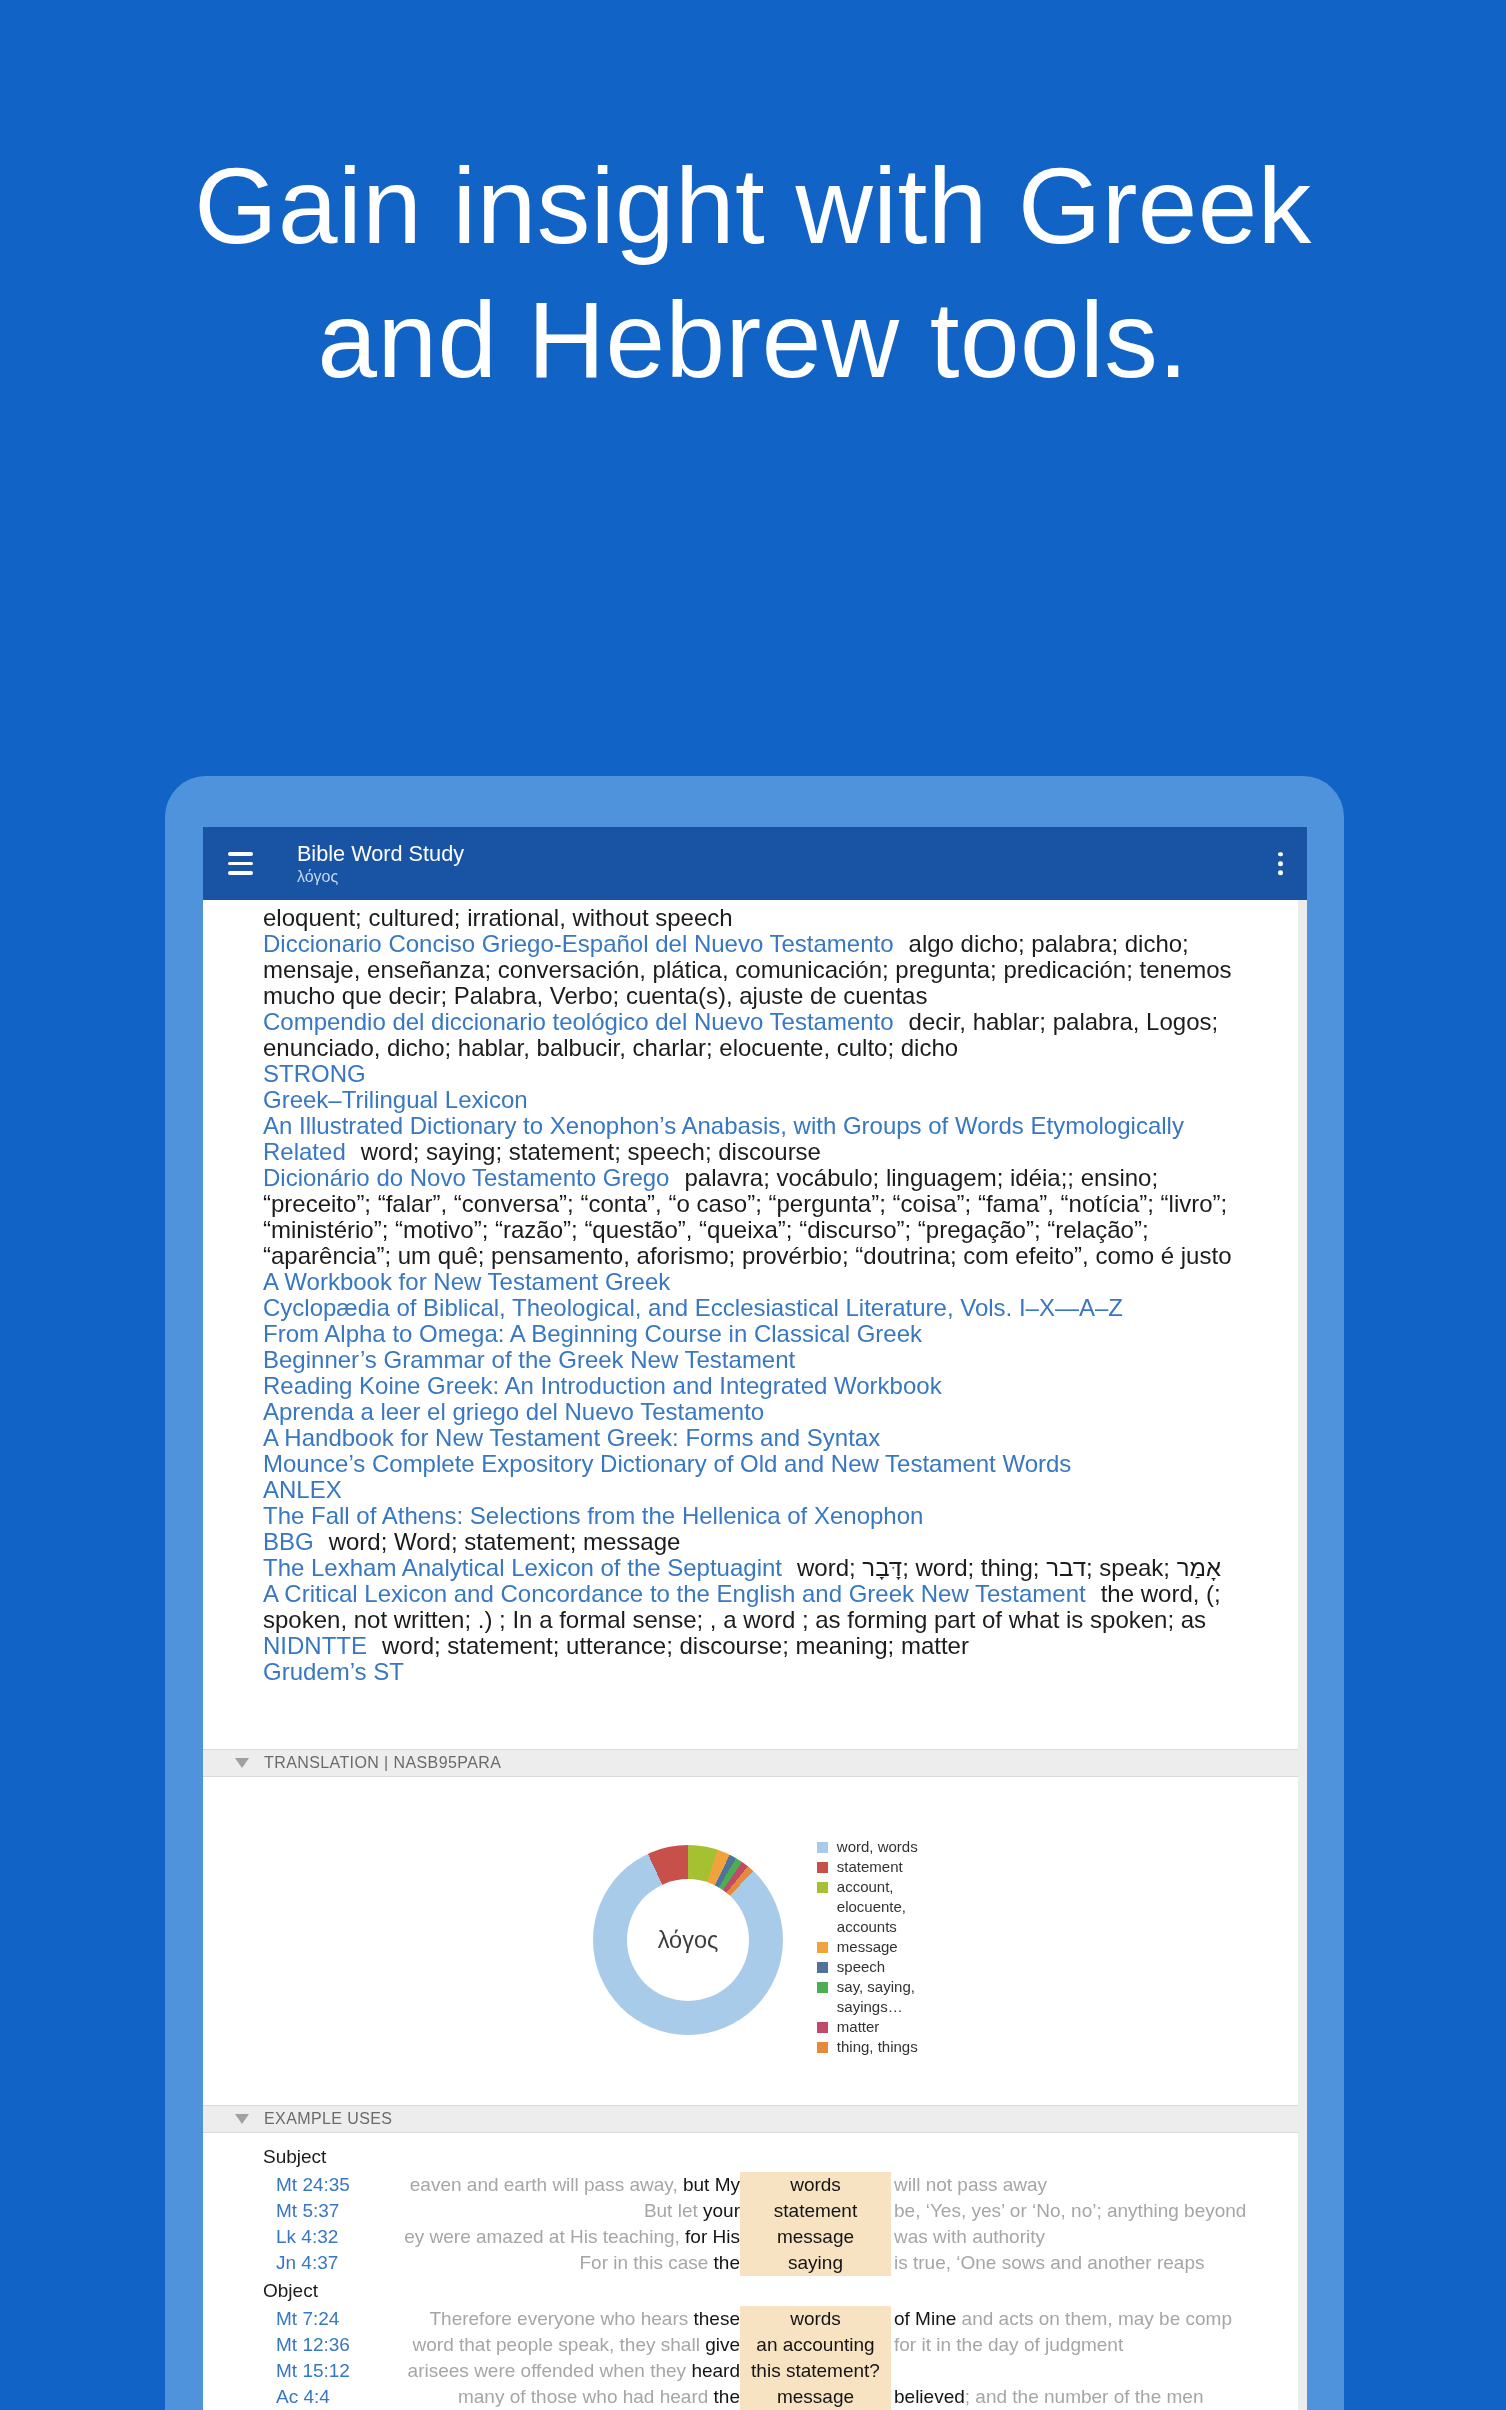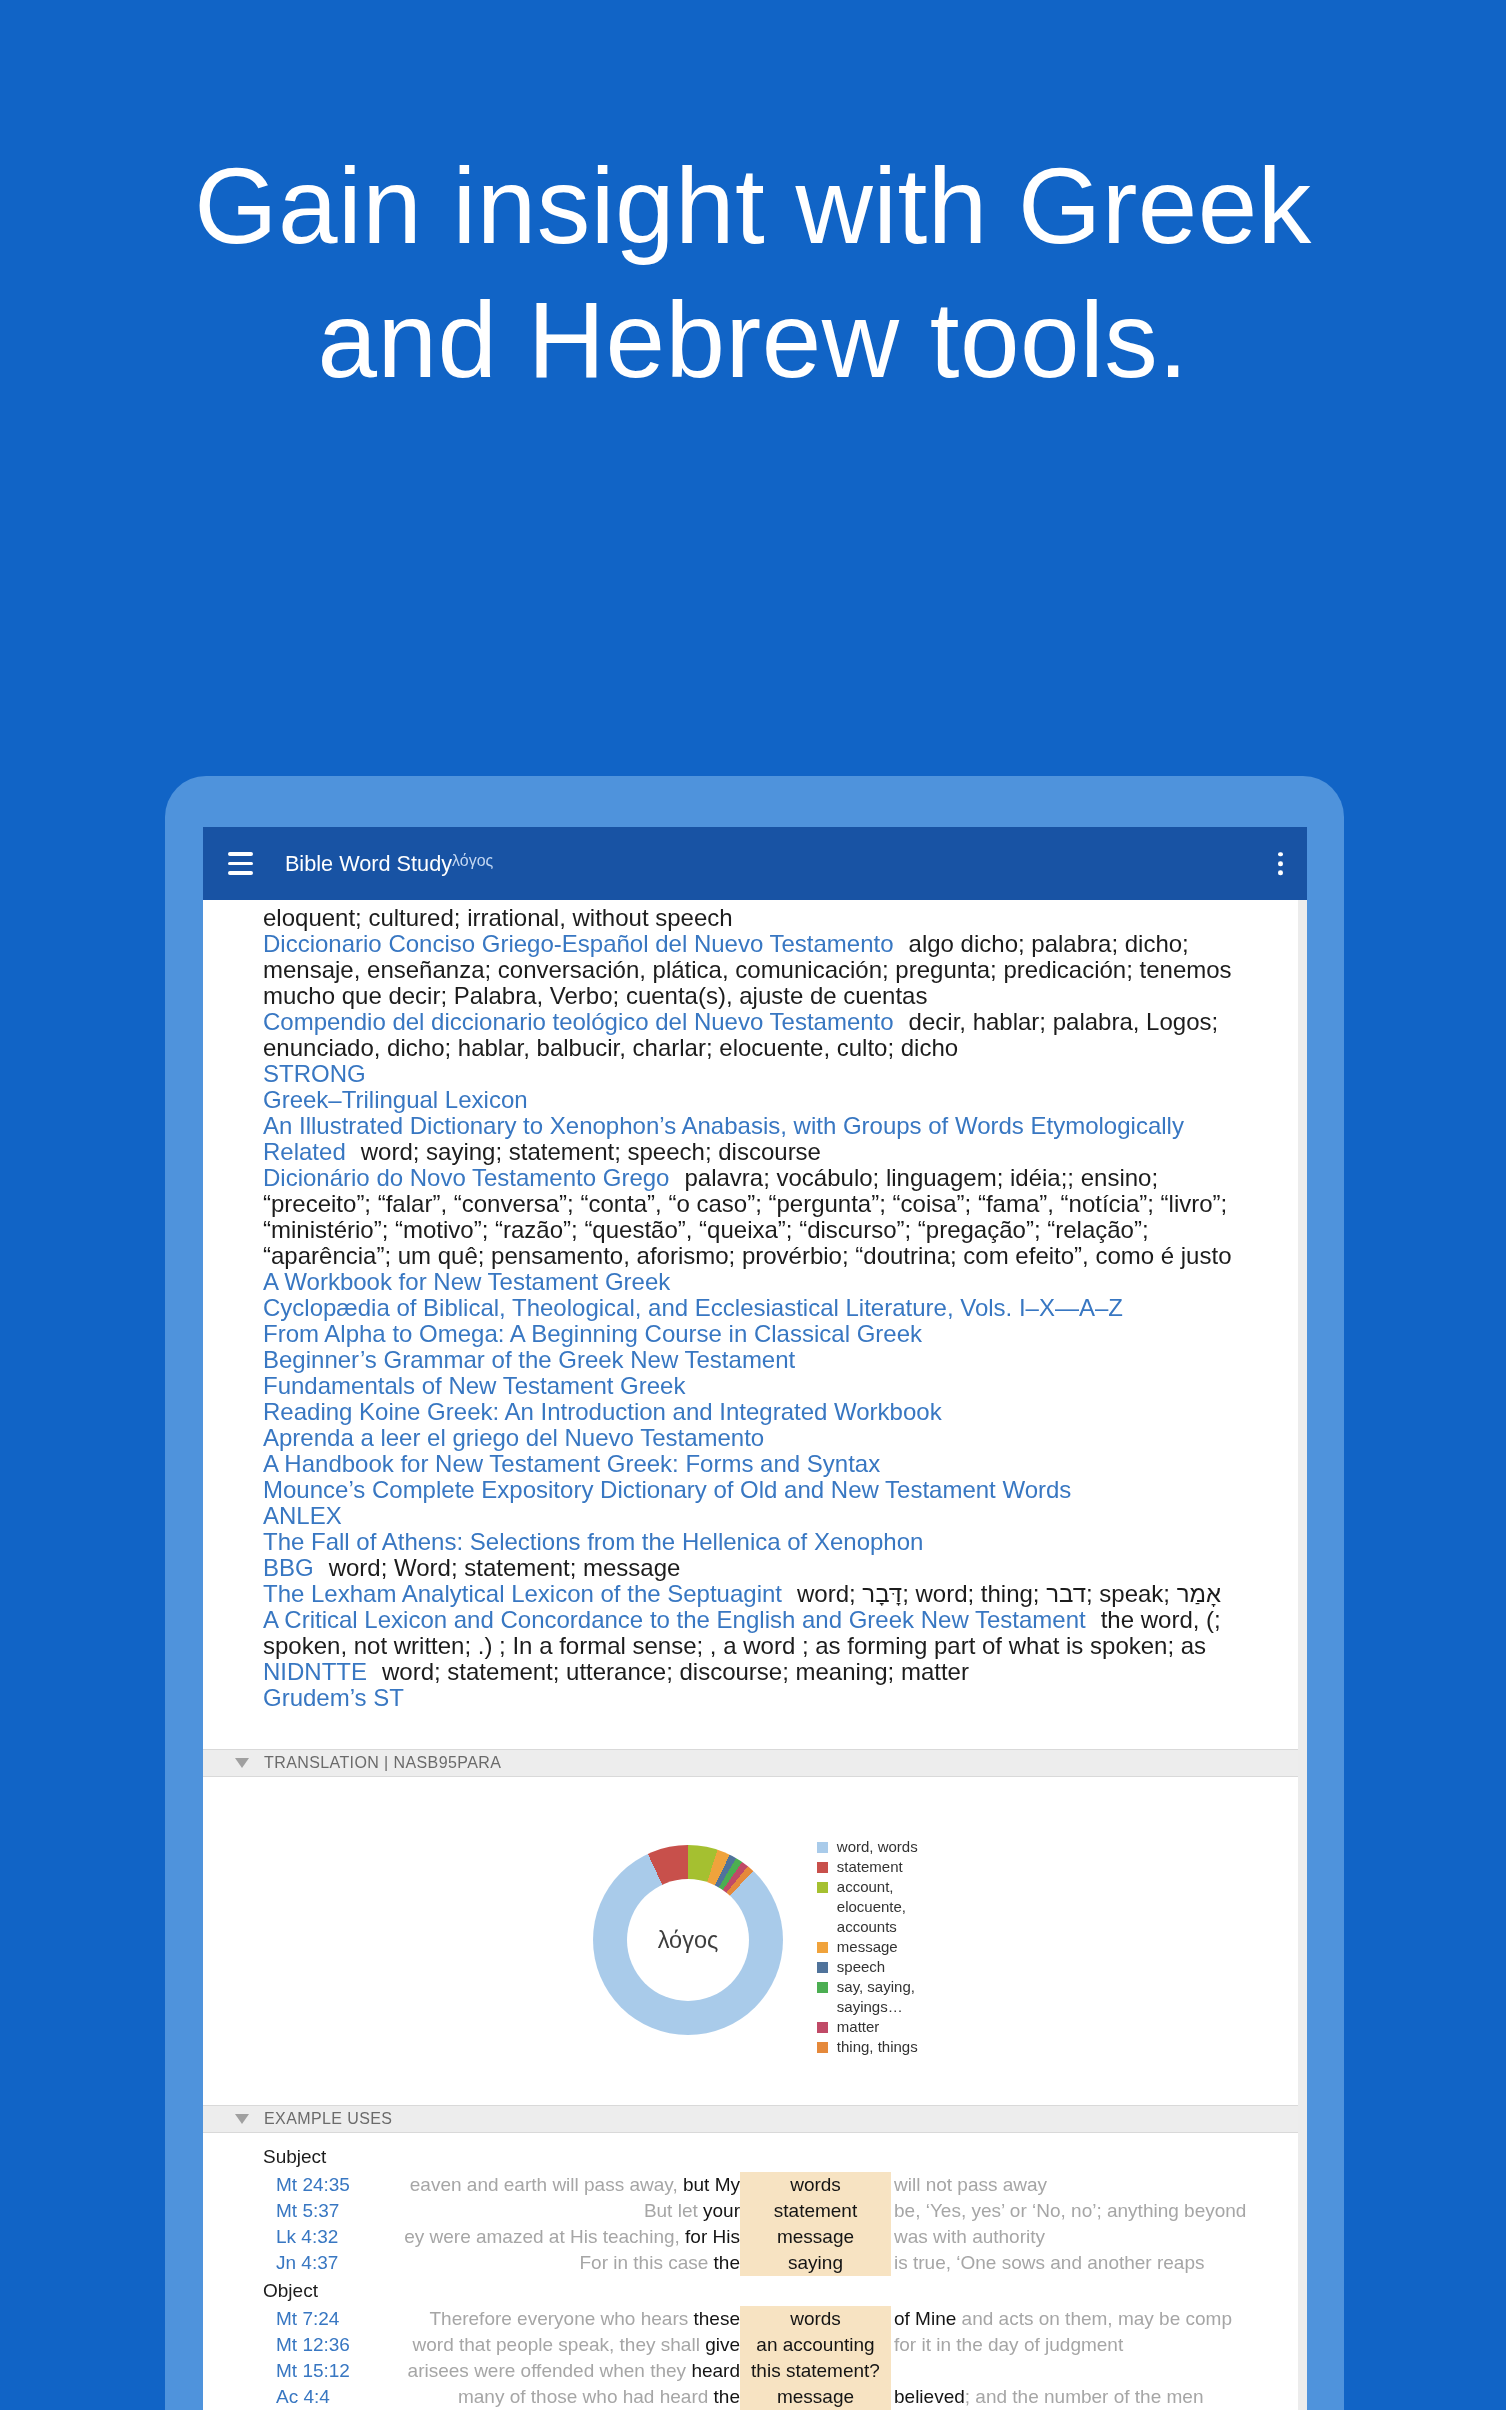--- a/index.html
+++ b/index.html
@@ -6,21 +6,21 @@
     background:var(--bg,#1164C6);
     font-family:"Liberation Sans","DejaVu Sans",sans-serif;}
   .hero{position:absolute;left:0;right:0;top:139px;text-align:center;color:#fff;
     font-size:107px;line-height:134px;font-weight:300;letter-spacing:0.5px}
   .tablet{position:absolute;left:165px;top:776px;width:1179px;height:1704px;
     background:var(--frame,#4F93DC);border-radius:41px 41px 0 0}
   .screen{position:absolute;left:38px;top:51px;width:1104px;height:1657px;background:#fff;overflow:hidden}
   .appbar{height:73px;background:var(--appbar,#1853A4);display:flex;align-items:center;color:#fff;position:relative}
   .burger{margin-left:24.5px;display:flex;flex-direction:column;gap:5.6px;cursor:pointer}
   .burger div{width:25.4px;height:3.8px;background:#fff;border-radius:1.9px}
-  .titles{margin-left:32px;display:flex;}
+  .titles{margin-left:44px;display:flex;flex-direction:column}
   .apptitle{font-size:21.7px;line-height:25.4px}
   .appsub{font-size:16px;line-height:19px;color:#C3D7F2}
   .kebab{position:absolute;right:24.5px;top:50%;transform:translateY(-50%);display:flex;flex-direction:column;gap:4.7px;cursor:pointer}
   .kebab div{width:4.7px;height:4.7px;border-radius:50%;background:#fff}
   .lexicon{height:849px;box-sizing:border-box;padding:4.7px 56px 0 60px;font-size:24px;line-height:26px;
     color:var(--ink,#1C1C1C);overflow:hidden}
   .lex-link{color:var(--link,#3877C2);cursor:pointer}
   .lex-def{padding-left:15px}
   .sbar{height:28px;box-sizing:border-box;background:#EDEDED;border-top:0.9px solid #D9D9D9;border-bottom:0.9px solid #D9D9D9;
     display:flex;align-items:center;font-size:16px;color:#6B6B6B;letter-spacing:0.4px;cursor:pointer}
@@ -79,21 +79,20 @@
         <div class="lex-entry"><span class="lex-link">Diccionario Conciso Griego-Español del Nuevo Testamento</span><span class="lex-def">algo dicho; palabra; dicho; mensaje, enseñanza; conversación, plática, comunicación; pregunta; predicación; tenemos mucho que decir; Palabra, Verbo; cuenta(s), ajuste de cuentas</span></div>
         <div class="lex-entry"><span class="lex-link">Compendio del diccionario teológico del Nuevo Testamento</span><span class="lex-def">decir, hablar; palabra, Logos; enunciado, dicho; hablar, balbucir, charlar; elocuente, culto; dicho</span></div>
         <div class="lex-entry"><span class="lex-link">STRONG</span></div>
         <div class="lex-entry"><span class="lex-link">Greek–Trilingual Lexicon</span></div>
         <div class="lex-entry"><span class="lex-link">An Illustrated Dictionary to Xenophon’s Anabasis, with Groups of Words Etymologically Related</span><span class="lex-def">word; saying; statement; speech; discourse</span></div>
         <div class="lex-entry"><span class="lex-link">Dicionário do Novo Testamento Grego</span><span class="lex-def">palavra; vocábulo; linguagem; idéia;; ensino; “preceito”; “falar”, “conversa”; “conta”, “o caso”; “pergunta”; “coisa”; “fama”, “notícia”; “livro”; “ministério”; “motivo”; “razão”; “questão”, “queixa”; “discurso”; “pregação”; “relação”; “aparência”; um quê; pensamento, aforismo; provérbio; “doutrina; com efeito”, como é justo</span></div>
         <div class="lex-entry"><span class="lex-link">A Workbook for New Testament Greek</span></div>
         <div class="lex-entry"><span class="lex-link">Cyclopædia of Biblical, Theological, and Ecclesiastical Literature, Vols. I–X—A–Z</span></div>
         <div class="lex-entry"><span class="lex-link">From Alpha to Omega: A Beginning Course in Classical Greek</span></div>
         <div class="lex-entry"><span class="lex-link">Beginner’s Grammar of the Greek New Testament</span></div>
-        <div class="lex-entry"><span class="lex-link">Fundamentals of New Testament Greek</span></div>
         <div class="lex-entry"><span class="lex-link">Reading Koine Greek: An Introduction and Integrated Workbook</span></div>
         <div class="lex-entry"><span class="lex-link">Aprenda a leer el griego del Nuevo Testamento</span></div>
         <div class="lex-entry"><span class="lex-link">A Handbook for New Testament Greek: Forms and Syntax</span></div>
         <div class="lex-entry"><span class="lex-link">Mounce’s Complete Expository Dictionary of Old and New Testament Words</span></div>
         <div class="lex-entry"><span class="lex-link">ANLEX</span></div>
         <div class="lex-entry"><span class="lex-link">The Fall of Athens: Selections from the Hellenica of Xenophon</span></div>
         <div class="lex-entry"><span class="lex-link">BBG</span><span class="lex-def">word; Word; statement; message</span></div>
         <div class="lex-entry"><span class="lex-link">The Lexham Analytical Lexicon of the Septuagint</span><span class="lex-def">word; דָּבָר; word; thing; דבר; speak; אָמַר</span></div>
         <div class="lex-entry"><span class="lex-link">A Critical Lexicon and Concordance to the English and Greek New Testament</span><span class="lex-def">the word, (; spoken, not written; .) ; In a formal sense; , a word ; as forming part of what is spoken; as</span></div>
         <div class="lex-entry"><span class="lex-link">NIDNTTE</span><span class="lex-def">word; statement; utterance; discourse; meaning; matter</span></div>

